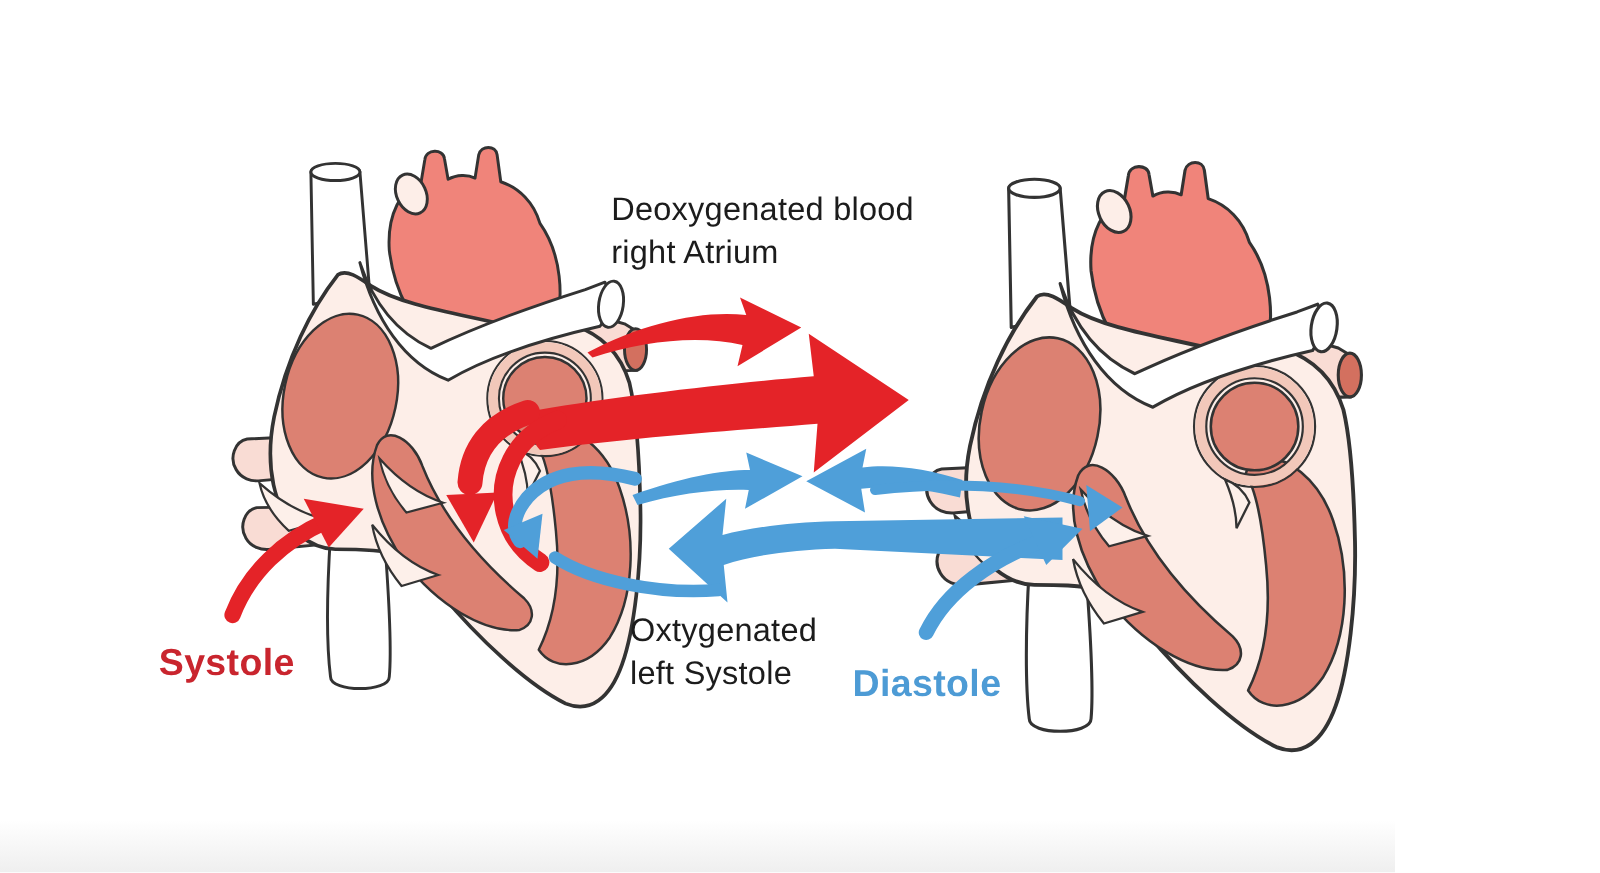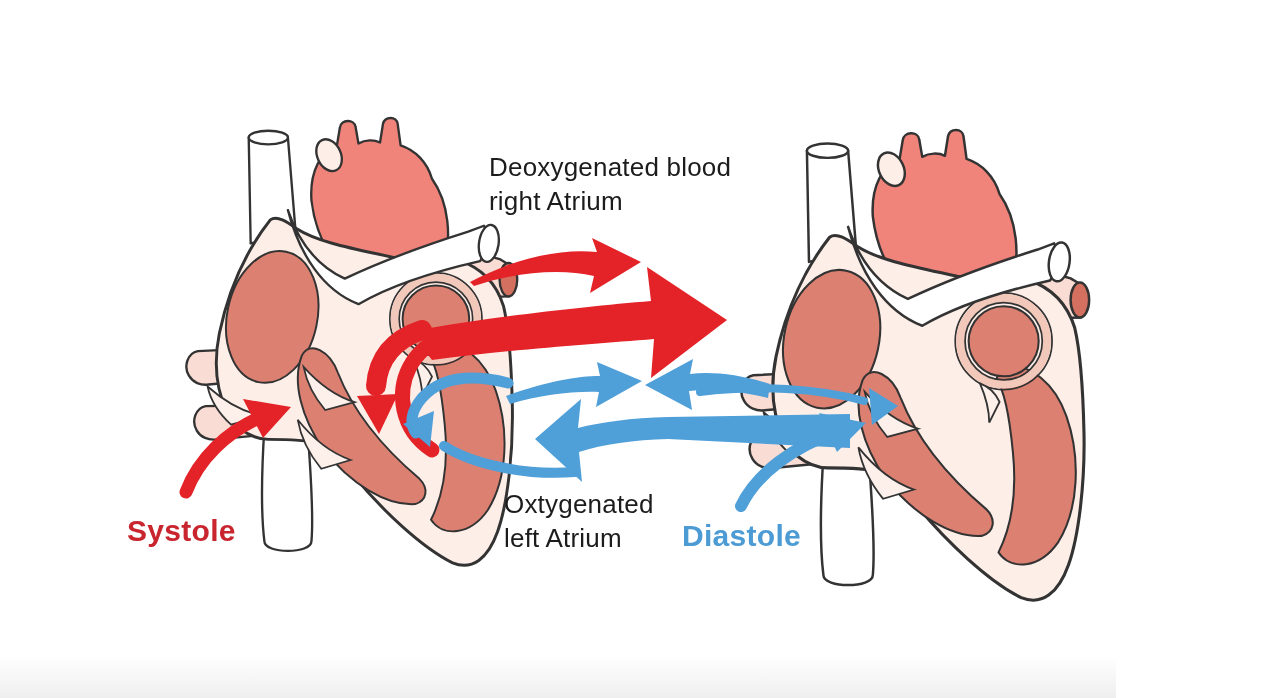--- a/index.html
+++ b/index.html
@@ -25,21 +25,21 @@
   .f-blue{fill:var(--arrow_blue);}
   .s-red{stroke:var(--arrow_red); fill:none; stroke-linecap:round;}
   .s-blue{stroke:var(--arrow_blue); fill:none; stroke-linecap:round;}
   
   .caption{
     position:absolute; color:var(--label_text); font-size:26px; line-height:1.32;
     white-space:pre-line; letter-spacing:0.2px;
   }
   .phase-label{position:absolute; font-size:30px; font-weight:bold; letter-spacing:0.3px;}
   #systole-label{color:var(--systole_text);}
-  #diastole-label{color:var(--diastole_text);}
+  #diastole-label{color:var(--diastole_text);margin-top:12px;}
   #bottom-shadow{
     position:absolute; left:0; right:0; bottom:0; height:42px;
     background:linear-gradient(to bottom, rgba(0,0,0,0) 0%, rgba(120,120,120,0.12) 100%);
     pointer-events:none;
   }
 </style>
 </head>
 <body>
 
 <div id="stage">
@@ -134,20 +134,20 @@
     <g>
       <path class="s-blue" style="stroke-width:12" d="M 741 506 C 757 473 793 447 838 431"></path>
       <path class="f-blue" d="M 819 413 L 866 423 L 837 452 Z"></path>
     </g>
   </svg>
 
   <div class="caption" id="deoxygenated-label" style="left:489px; top:150px;">Deoxygenated blood
 right Atrium</div>
 
   <div class="caption" id="oxygenated-label" style="left:504px; top:487px;">Oxtygenated
-left Atrium</div>
+left Systole</div>
 
   <div class="phase-label" id="systole-label" style="left:127px; top:514px;">Systole</div>
 
   <div class="phase-label" id="diastole-label" style="left:682px; top:519px;">Diastole</div>
 
   <div id="bottom-shadow"></div>
 </div>
 
 </body></html>

